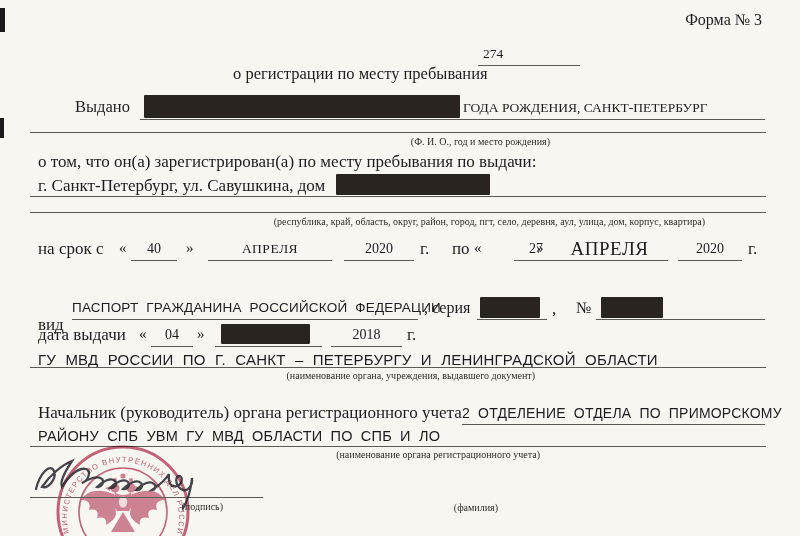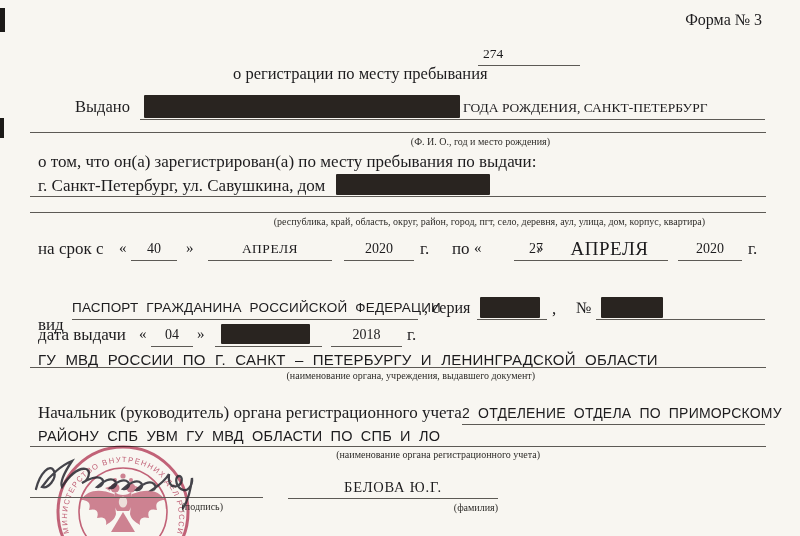--- a/index.html
+++ b/index.html
@@ -123,16 +123,15 @@
 
   <svg class="sig" style="left:28px;top:443px;" width="212" height="72" viewBox="0 0 212 72">
     <path d="M8 46 C12 30 22 20 26 28 C29 36 20 46 14 44 C22 32 34 22 44 18 C36 30 32 40 34 44
              C40 34 50 24 58 26 C64 28 60 38 54 40 C60 36 70 32 74 36 C77 39 73 45 69 44
              C75 38 83 34 87 38 C90 41 86 46 82 45 C88 39 96 35 100 39 C103 42 99 47 95 46
              C101 40 109 36 113 40 C116 43 112 48 108 47 C114 41 122 37 126 41 C129 44 127 47 124 47
              C130 43 137 38 141 31 C140 40 143 45 149 43 C155 41 155 33 151 33 C147 33 147 42 153 46
              C159 50 165 43 164 35 C163 45 161 56 155 65" fill="none" stroke="#2b2b33" stroke-width="2.3" stroke-linecap="round" opacity="0.88"></path>
   </svg>
 
-  <div class="uline" style="left:288px;top:477px;width:210px;font-size:14.5px;letter-spacing:.8px;">БЕЛОВА  Ю.Г.</div>
   <div class="cap" style="left:288px;top:502px;width:210px;">(фамилия)</div>
 
 </div>
 
 </body></html>

